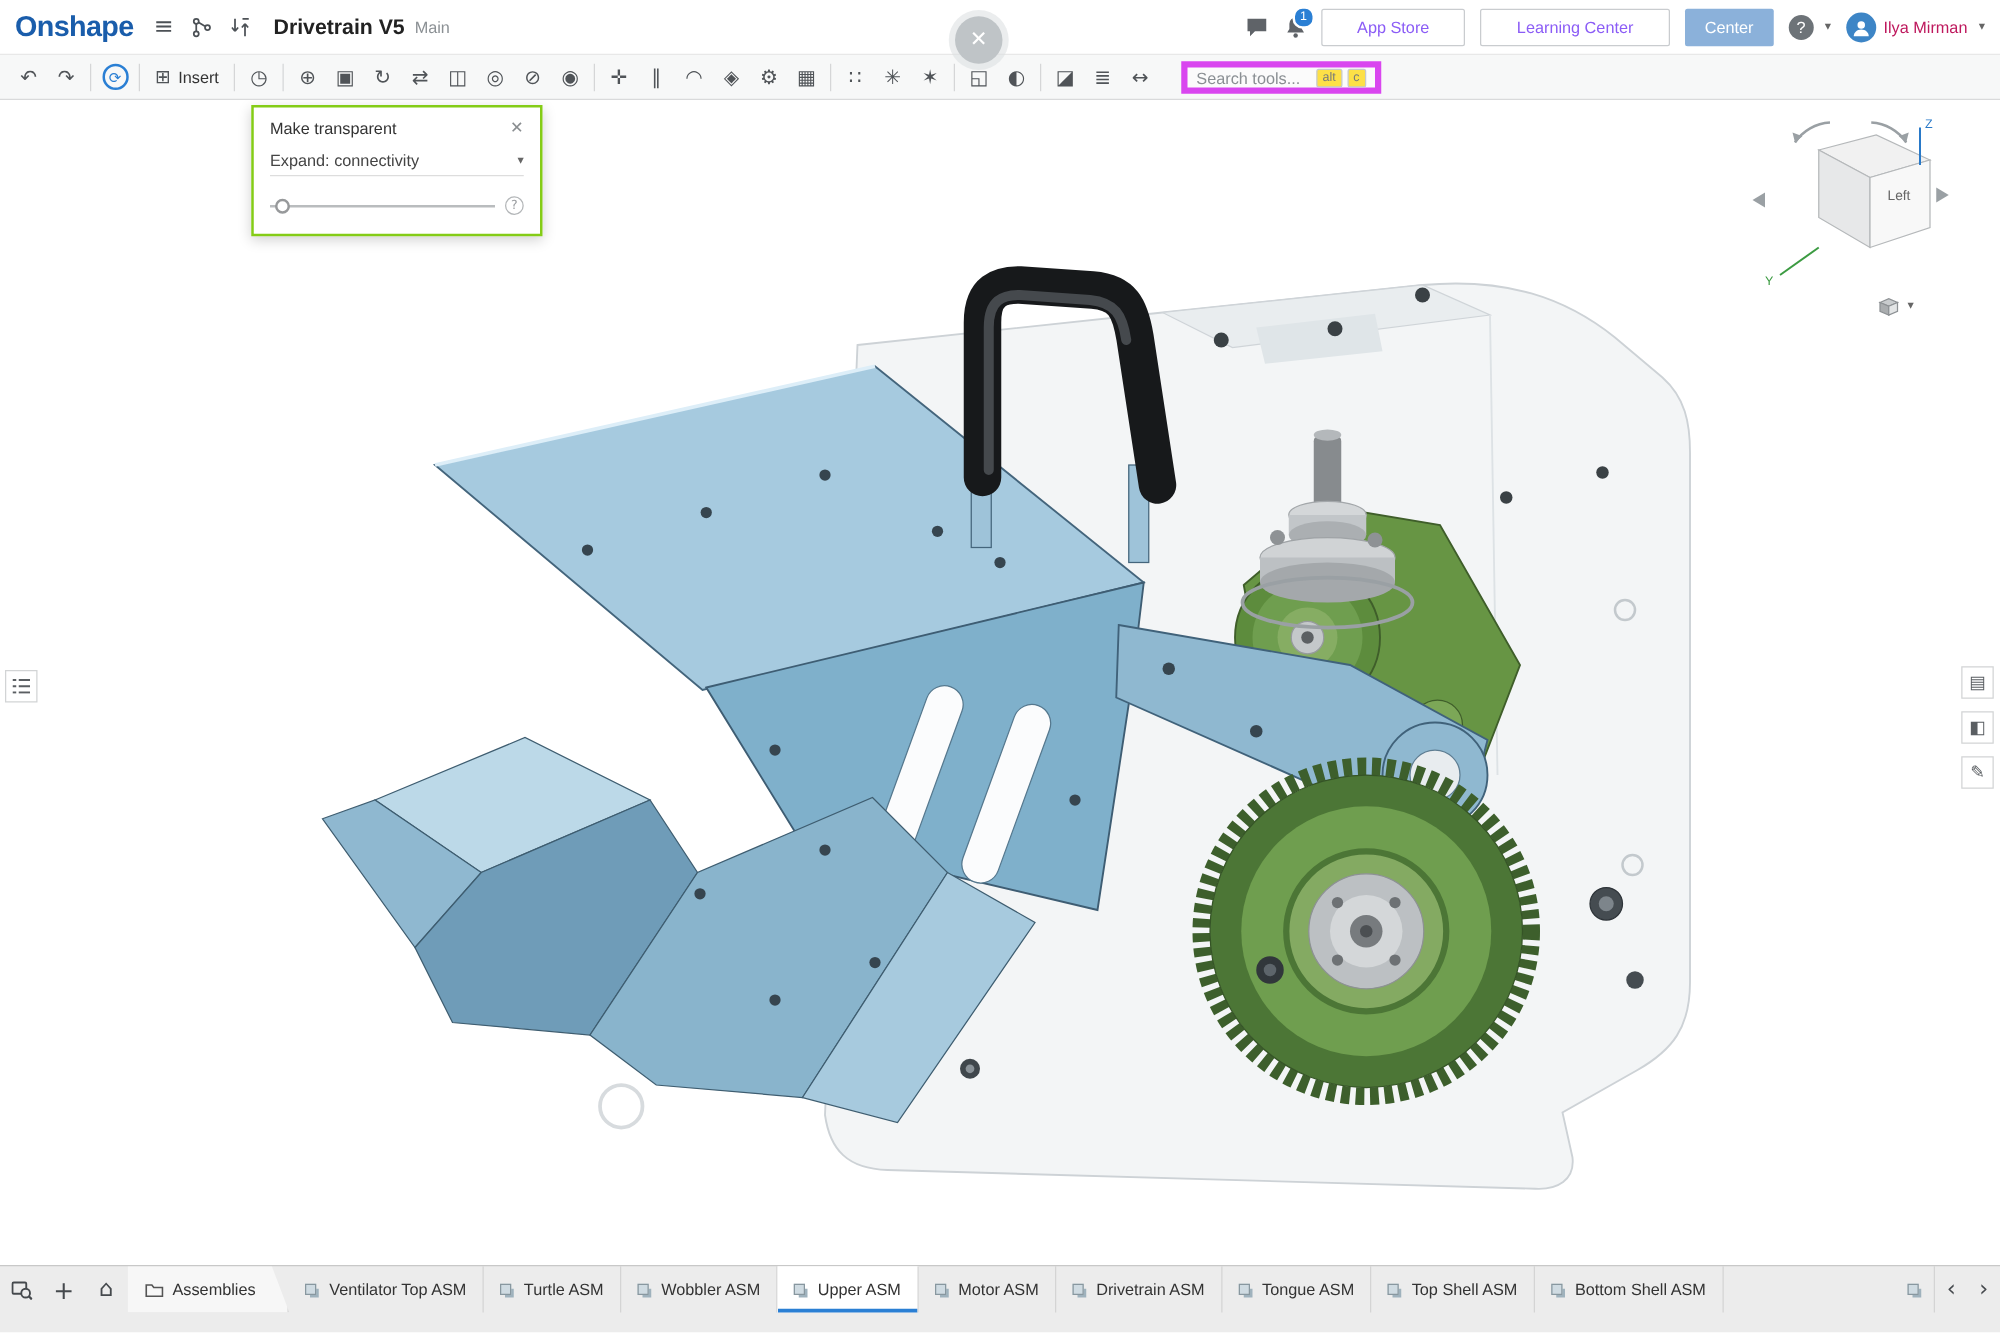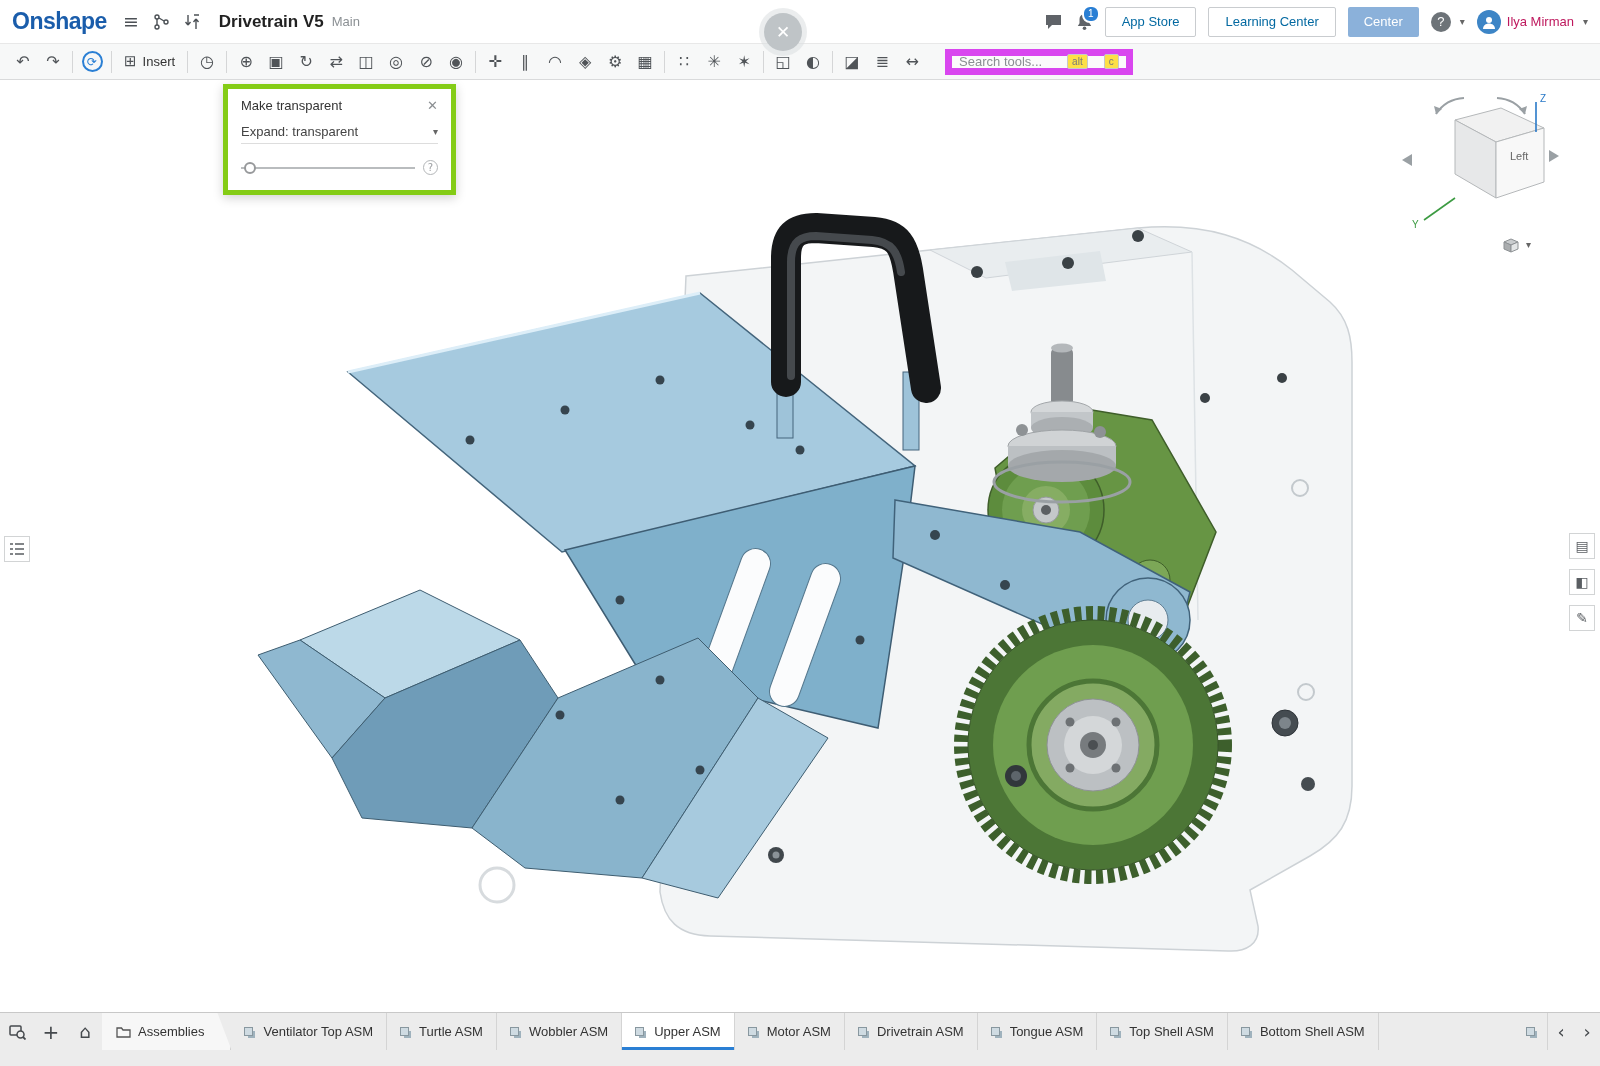--- a/index.html
+++ b/index.html
@@ -9,51 +9,51 @@
   button{font-family:inherit;border:none;background:none;cursor:pointer;color:inherit}
 
   
   .header{position:absolute;top:0;left:0;right:0;height:44px;background:#fff;border-bottom:1px solid #e8e8e8;display:flex;align-items:center;padding:0 12px;z-index:30}
   .logo{font-size:23px;font-weight:bold;color:#1a5dab;letter-spacing:-0.5px;cursor:pointer}
   .hdr-glyph{font-size:19px;color:#4c5156;margin-left:16px;cursor:pointer}
   .hdr-svg{margin-left:14px;display:flex;align-items:center;cursor:pointer}
   .doc-title{font-size:17px;font-weight:bold;color:#222;margin-left:18px}
   .doc-workspace{font-size:13px;color:#8b9094;margin-left:8px}
   .hdr-right{margin-left:auto;display:flex;align-items:center;gap:12px}
-  .hdr-btn{border:1px solid #c9cccf;background:#fff;border-radius:2px;font-size:13px;color:#0369a1;padding:6px 16px;height:30px}
+  .hdr-btn{border:1px solid #c9cccf;background:#fff;border-radius:2px;font-size:13px;color:#8b5cf6;padding:6px 28px;height:30px}
   .share-btn{background:#8bb1da;color:#fff;border-radius:2px;font-size:13px;padding:6px 16px;height:30px}
   .bell-wrap{position:relative;display:flex;align-items:center;cursor:pointer}
   .badge{position:absolute;top:-7px;right:-7px;background:#2a7fd4;color:#fff;font-size:10px;line-height:1;padding:2px 4px;border-radius:8px;border:2px solid #fff}
   .help-circle{width:20px;height:20px;border-radius:50%;background:#6d7378;color:#fff;font-size:13px;display:flex;align-items:center;justify-content:center}
   .caret{font-size:10px;color:#666;margin-left:3px}
   .avatar{width:24px;height:24px;border-radius:50%;background:#3d85c6;display:flex;align-items:center;justify-content:center;overflow:hidden}
   .user-wrap{display:flex;align-items:center;gap:6px;cursor:pointer}
   .user-name{font-size:13px;color:#be185d}
 
   
   .toolbar{position:absolute;top:44px;left:0;right:0;height:36px;background:#f7f8f8;border-bottom:1px solid #d9dadb;display:flex;align-items:center;padding:0 8px;z-index:25}
   .tbtn{width:30px;height:28px;display:flex;align-items:center;justify-content:center;font-size:16px;color:#505458;border-radius:2px}
   .tb-divider{width:1px;height:22px;background:#d5d6d7;margin:0 4px}
   .update-circle{width:21px;height:21px;border:2px solid #2a7fd4;border-radius:50%;color:#2a7fd4;display:flex;align-items:center;justify-content:center;font-size:12px}
   .insert-btn{display:flex;align-items:center;gap:6px;font-size:13px;color:#333;padding:0 8px;height:28px}
   .insert-btn .glyph{font-size:15px;color:#505458}
-  .search-tools{display:flex;align-items:center;border:7px solid #d946ef;background:#fbfbfb;height:26px;padding:0 7px;gap:16px;margin-left:18px}
+  .search-tools{display:flex;align-items:flex-end;border:5px solid #d946ef;background:#fbfbfb;height:26px;padding:0 7px;gap:4px;margin-left:18px}
   .search-tools input{border:none;background:transparent;outline:none;font-size:13px;width:92px;color:#555;font-family:inherit}
   .search-tools input::placeholder{color:#8a8f93}
   .key{font-size:10px;border:1px solid #c6c9cb;background:#fde047;border-radius:2px;padding:1px 4px;color:#76797c;font-family:"Liberation Sans",sans-serif}
 
   
   .canvas{position:absolute;top:80px;left:0;width:1600px;height:932px;background:#fff;overflow:hidden;z-index:1}
   .scene{position:absolute;top:0;left:0}
 
   
   .overlay-close{position:absolute;left:764px;top:13px;width:38px;height:38px;border-radius:50%;background:#bfc4c7;box-shadow:0 0 0 5px rgba(219,222,224,.55);color:#fff;font-size:17px;display:flex;align-items:center;justify-content:center;z-index:50;cursor:pointer}
 
   
-  .dialog{position:absolute;left:223px;top:84px;width:233px;background:#fff;border:5px solid #84cc16;box-shadow:0 3px 10px rgba(0,0,0,.18);z-index:20;padding:9px 13px 15px}
+  .dialog{position:absolute;left:201px;top:84px;width:233px;background:#fff;border:2px solid #84cc16;box-shadow:0 3px 10px rgba(0,0,0,.18);z-index:20;padding:9px 13px 15px}
   .dlg-head{display:flex;align-items:center}
   .dlg-title{font-size:13px;color:#333}
   .dlg-close{margin-left:auto;color:#8a8e91;font-size:13px;cursor:pointer}
   .dlg-select{display:flex;align-items:center;justify-content:space-between;margin-top:11px;padding-bottom:4px;border-bottom:1px solid #ddd;font-size:13px;color:#444;cursor:pointer}
   .dlg-slider-row{display:flex;align-items:center;margin-top:16px;gap:8px}
   .slider{position:relative;flex:1;height:14px;cursor:pointer}
   .slider-track{position:absolute;left:0;right:0;top:6px;height:2px;background:#b9bcbe}
   .slider-handle{position:absolute;top:1px;width:12px;height:12px;border-radius:50%;background:#fff;border:2px solid #97999b}
   .slider-help{width:15px;height:15px;border-radius:50%;border:1px solid #b3b6b8;color:#9a9da0;font-size:10px;display:flex;align-items:center;justify-content:center}
 
@@ -309,21 +309,21 @@
     </g>
   </svg>
 </div>
 
 <div class="dialog">
   <div class="dlg-head">
     <span class="dlg-title">Make transparent</span>
     <span class="dlg-close glyph">✕</span>
   </div>
   <div class="dlg-select">
-    <span>Expand: transparent</span>
+    <span>Expand: connectivity</span>
     <span class="glyph caret">▾</span>
   </div>
   <div class="dlg-slider-row">
     <div class="slider">
       <div class="slider-track"></div>
       <div class="slider-handle" style="left:2%"></div>
     </div>
     <span class="slider-help glyph">?</span>
   </div>
 </div>

